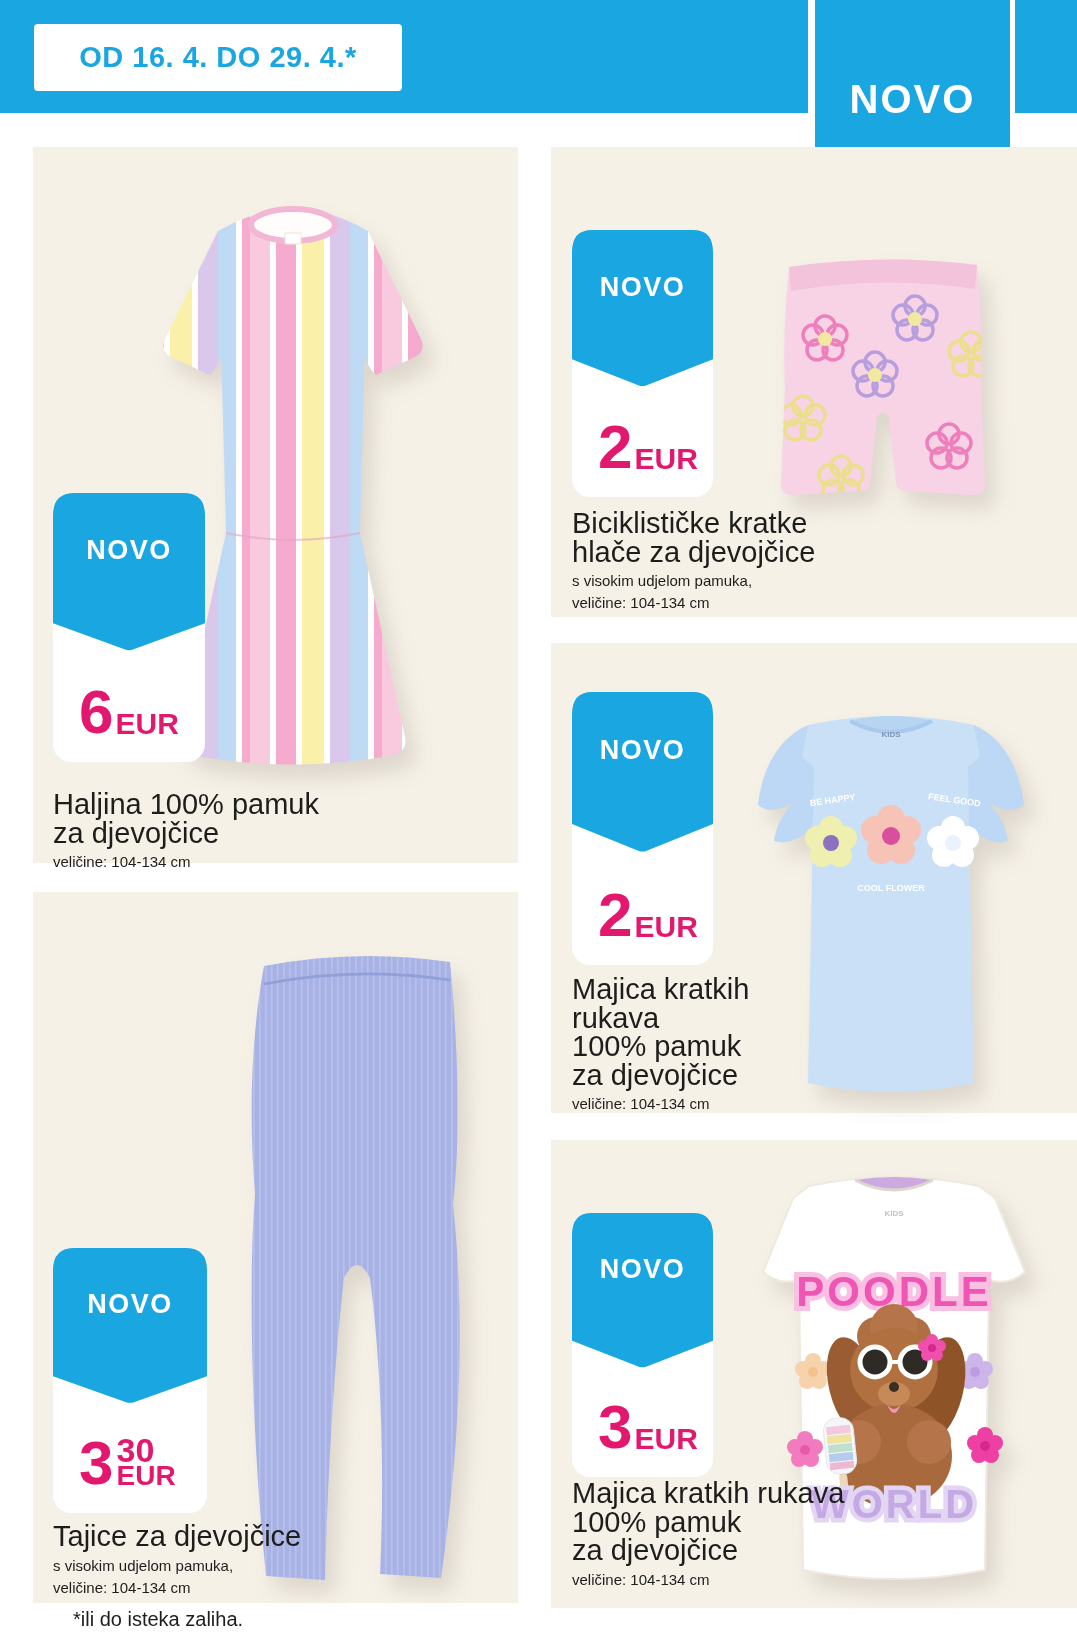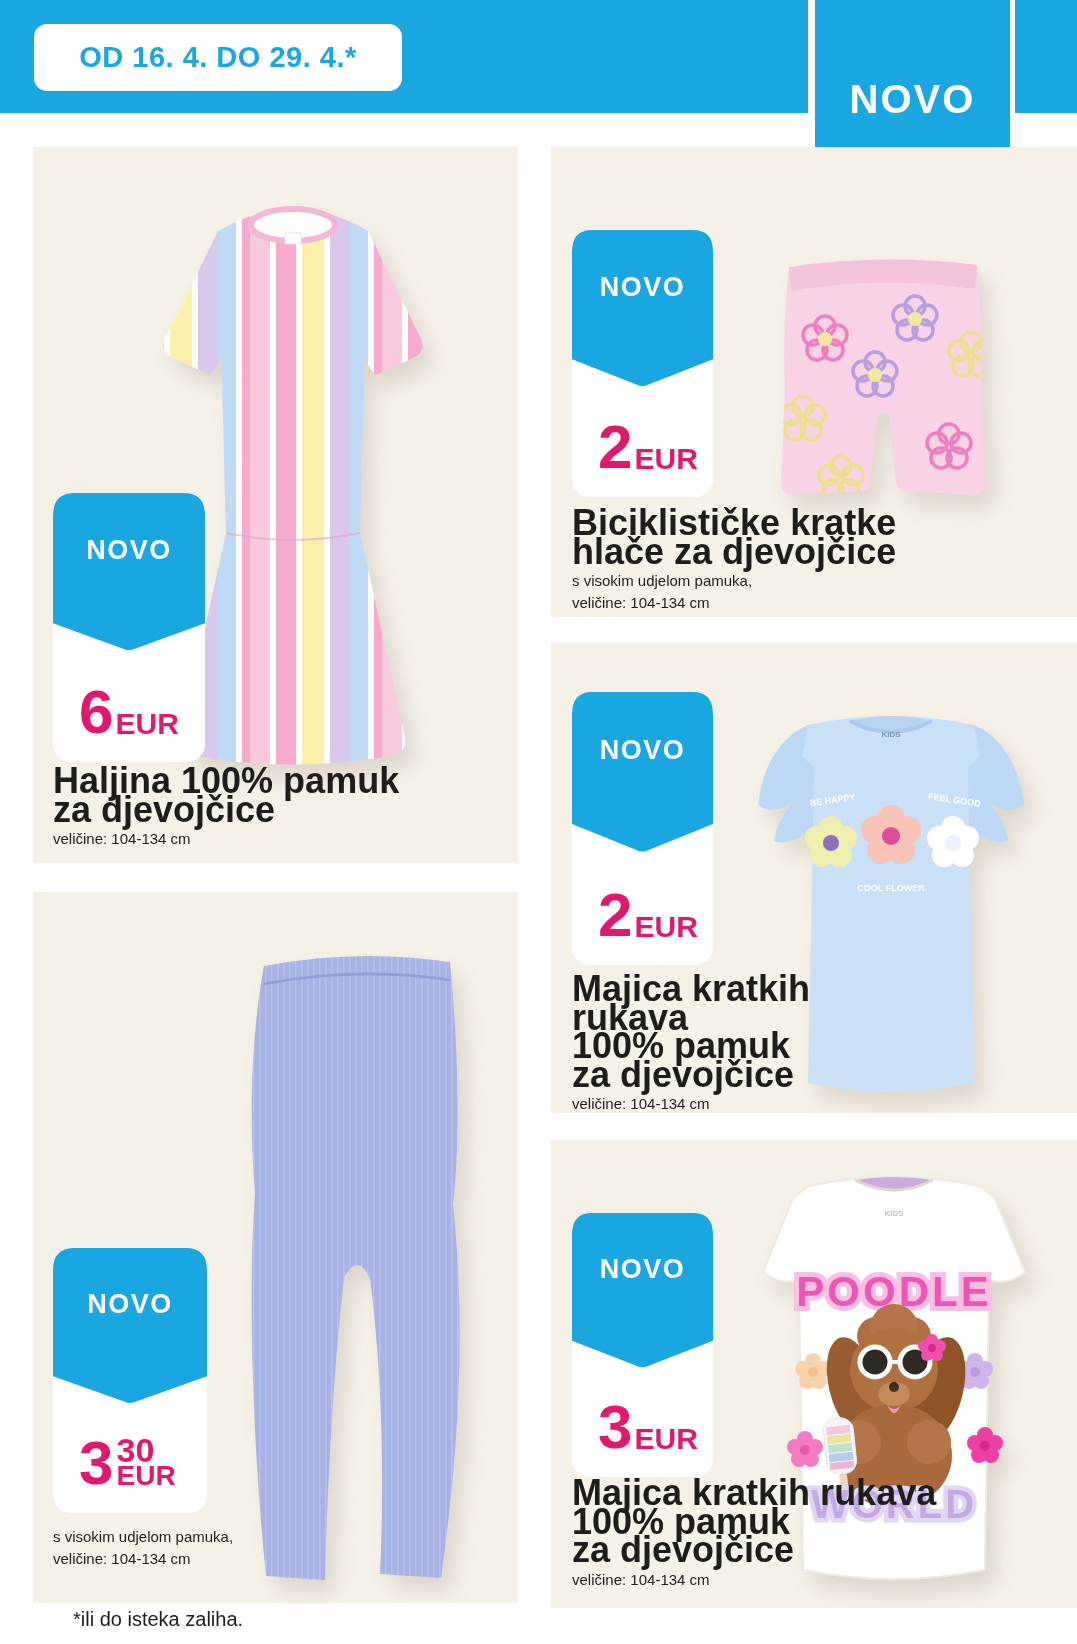--- a/index.html
+++ b/index.html
@@ -2,21 +2,21 @@
 <html><head>
 <meta charset="utf-8">
 <style>
   html,body{margin:0;padding:0;background:#ffffff;}
   .page{position:relative;width:1077px;height:1644px;background:#ffffff;overflow:hidden;
         font-family:"Liberation Sans","DejaVu Sans",sans-serif;color:#1d1d1b;}
 
   
   .banner{position:absolute;left:0;top:0;width:1077px;height:113px;background:#1aa6e1;}
   .date-pill{position:absolute;left:34px;top:24px;width:368px;height:67px;background:#ffffff;
-             border-radius:13px;display:flex;align-items:center;justify-content:center;}
+             border-radius:4px;display:flex;align-items:center;justify-content:center;}
   .date-pill span{color:#1aa6e1;font-weight:bold;font-size:29px;letter-spacing:.5px;white-space:nowrap;}
   .flag-backdrop{position:absolute;left:808px;top:0;width:269px;height:206px;background:#ffffff;}
   .banner-right{position:absolute;left:1015px;top:0;width:62px;height:113px;background:#1aa6e1;}
   .novo-flag{position:absolute;left:815px;top:0;width:195px;height:199px;background:#1aa6e1;
              display:flex;align-items:center;justify-content:center;}
   .novo-flag span{color:#fff;font-weight:bold;font-size:40px;letter-spacing:2px;}
 
   
   .card{position:absolute;background:#f6f1e7;}
   .art{position:absolute;filter:drop-shadow(10px 14px 10px rgba(70,55,40,.14));}
@@ -29,21 +29,21 @@
   .price{position:absolute;left:26px;bottom:26px;display:flex;align-items:flex-end;
          color:#e2186f;font-weight:bold;}
   .price .main{font-size:62px;line-height:.78;}
   .price .cur{font-size:30px;line-height:.8;margin-left:2px;}
   .price.with-sup .stack{display:flex;flex-direction:column;justify-content:space-between;
                          align-self:stretch;margin-left:3px;}
   .price.with-sup .sup{font-size:34px;line-height:.8;}
   .price.with-sup .cur2{font-size:28px;line-height:.8;}
 
   .caption{position:absolute;width:430px;}
-  .caption h3{margin:0;font-size:36px;line-height:28.5px;font-weight:bold;color:#1d1d1b;}
+  .caption h3{margin:0;font-size:29px;line-height:28.5px;font-weight:normal;color:#1d1d1b;}
   .caption .details{margin-top:4px;font-size:15px;line-height:22px;color:#1d1d1b;}
 
   .footnote{position:absolute;left:33px;top:1608px;font-size:20px;color:#1d1d1b;margin-left:40px;}
 </style>
 </head>
 <body>
 
 <div class="page">
 
   <div class="banner"></div>
@@ -89,21 +89,21 @@
           <path d="M0,14 Q0,0 14,0 L86,0 Q100,0 100,14 L100,82 L53,98.5 Q50,99.6 47,98.5 L0,82 Z" fill="#1aa6e1"></path>
         </svg>
         <div class="label">NOVO</div>
       </div>
       <div class="price">
         <span class="main">6</span>
         <span class="cur">EUR</span>
       </div>
     </div>
 
-    <div class="caption" style="left:20px;top:620px;">
+    <div class="caption" style="left:20px;top:643px;">
       <h3>
         <span>Haljina 100% pamuk</span><br>
         <span>za djevojčice</span>
       </h3>
       <div class="details">
         <span>veličine: 104-134 cm</span>
       </div>
     </div>
   </section>
 
@@ -288,20 +288,23 @@
       <div class="price with-sup">
         <span class="main">3</span>
         <span class="stack">
           <span class="sup">30</span>
           <span class="cur2">EUR</span>
         </span>
       </div>
     </div>
 
     <div class="caption" style="left:20px;top:630px;">
+      <h3>
+        <span>Tajice za djevojčice</span>
+      </h3>
       <div class="details">
         <span>s visokim udjelom pamuka,</span><br>
         <span>veličine: 104-134 cm</span>
       </div>
     </div>
   </section>
 
   <section class="card" style="left:551px;top:1140px;width:526px;height:468px;">
     <svg class="art" style="left:162px;top:14px;" width="362" height="446" viewBox="0 0 362 446">
       <g>

